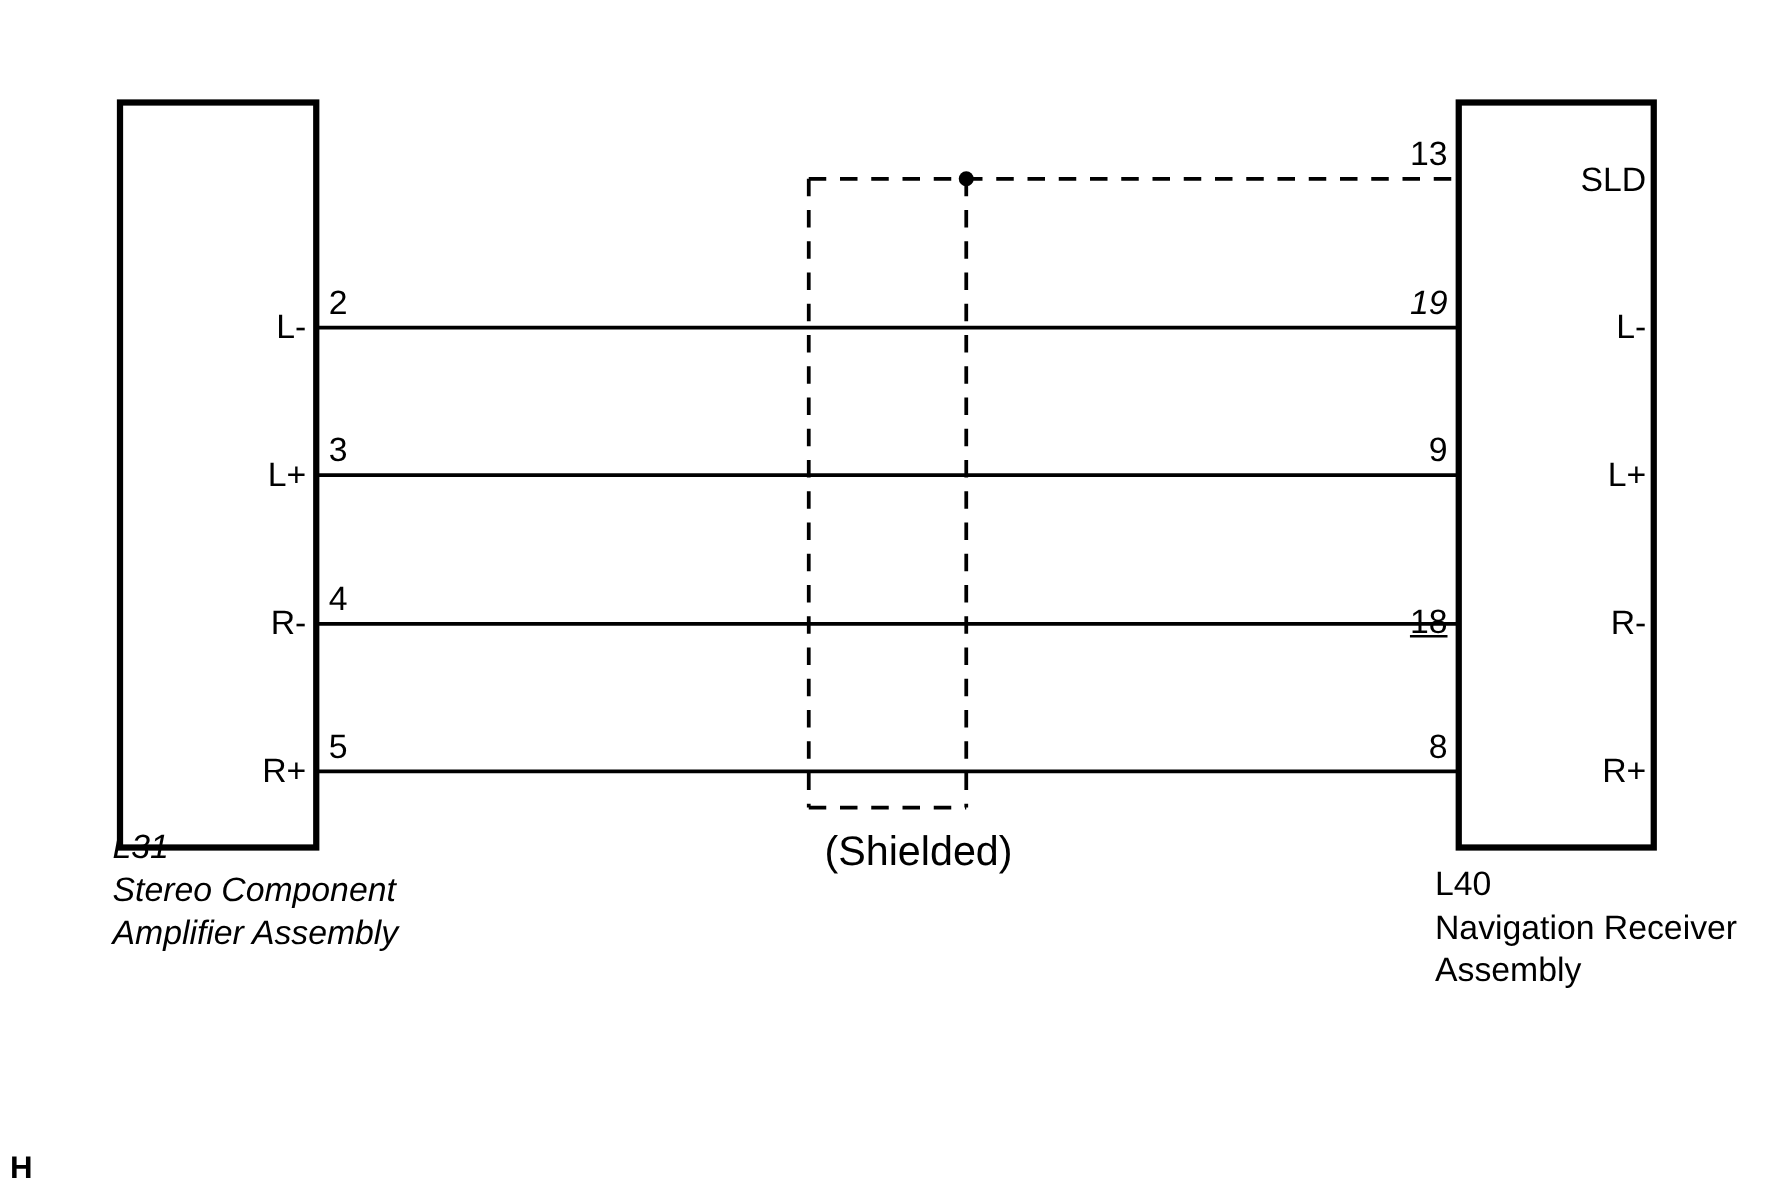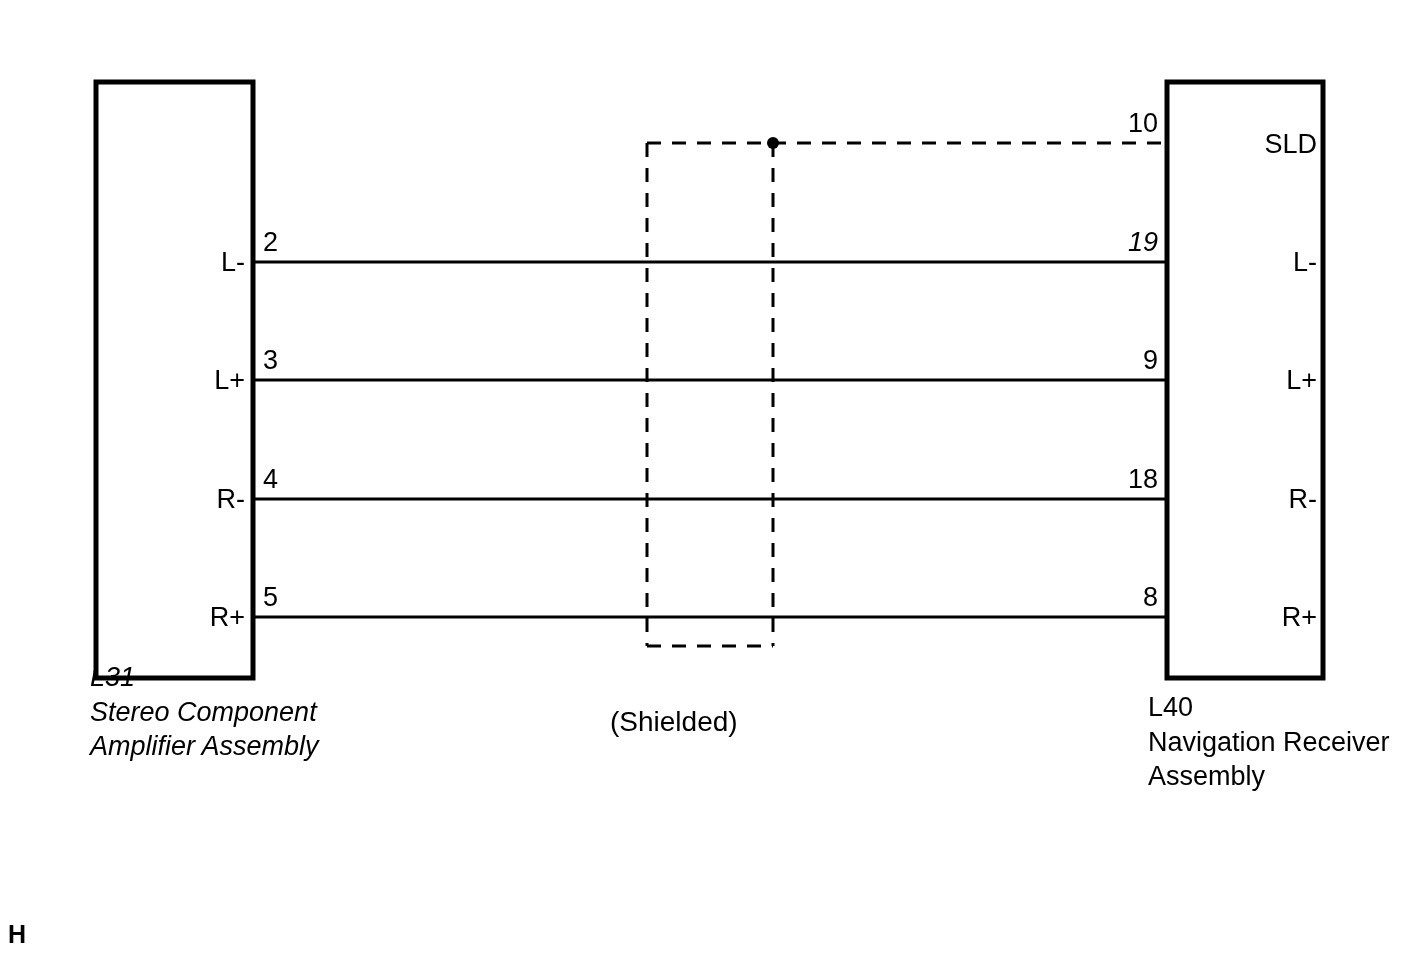--- a/index.html
+++ b/index.html
@@ -68,23 +68,22 @@
   }
   .pin-num-right {
     text-align: right;
   }
   .block-caption {
     font-size: 27px;
     line-height: 1.28;
     white-space: pre-line;
   }
   .shield-caption {
-    font-size: 28px;
-    text-align: left;
-    margin-top: 44px;
+    font-size: 33px;
+    text-align: right;
   }
   .page-mark {
     font-size: 25px;
     font-weight: bold;
   }
 </style>
 </head>
 <body>
 
 <div id="diagram-root">
@@ -111,24 +110,24 @@
   <div class="lbl pin-name-left" style="left:150px; top:262px; width:95px;">L-</div>
   <div class="lbl pin-name-left" style="left:150px; top:380px; width:95px;">L+</div>
   <div class="lbl pin-name-left" style="left:150px; top:499px; width:95px;">R-</div>
   <div class="lbl pin-name-left" style="left:150px; top:617px; width:95px;">R+</div>
 
   <div class="lbl pin-num-left" style="left:263px; top:229px; width:60px;">2</div>
   <div class="lbl pin-num-left" style="left:263px; top:347px; width:60px;">3</div>
   <div class="lbl pin-num-left" style="left:263px; top:466px; width:60px;">4</div>
   <div class="lbl pin-num-left" style="left:263px; top:584px; width:60px;">5</div>
 
-  <div class="lbl pin-num-right" style="left:1040px; top:110px; width:118px;">10</div>
+  <div class="lbl pin-num-right" style="left:1040px; top:110px; width:118px;">13</div>
   <div class="lbl pin-num-right" style="left:1040px; top:229px; width:118px;font-style:italic;">19</div>
   <div class="lbl pin-num-right" style="left:1040px; top:347px; width:118px;">9</div>
-  <div class="lbl pin-num-right" style="left:1040px; top:466px; width:118px;">18</div>
+  <div class="lbl pin-num-right" style="left:1040px; top:484px; width:118px;text-decoration:underline;">18</div>
   <div class="lbl pin-num-right" style="left:1040px; top:584px; width:118px;">8</div>
 
   <div class="lbl pin-name-right" style="left:1177px; top:144px; width:140px;">SLD</div>
   <div class="lbl pin-name-right" style="left:1177px; top:262px; width:140px;">L-</div>
   <div class="lbl pin-name-right" style="left:1177px; top:380px; width:140px;">L+</div>
   <div class="lbl pin-name-right" style="left:1177px; top:499px; width:140px;">R-</div>
   <div class="lbl pin-name-right" style="left:1177px; top:617px; width:140px;">R+</div>
 
   <div class="lbl shield-caption" style="left:610px; top:664px; width:200px;">(Shielded)</div>
 

